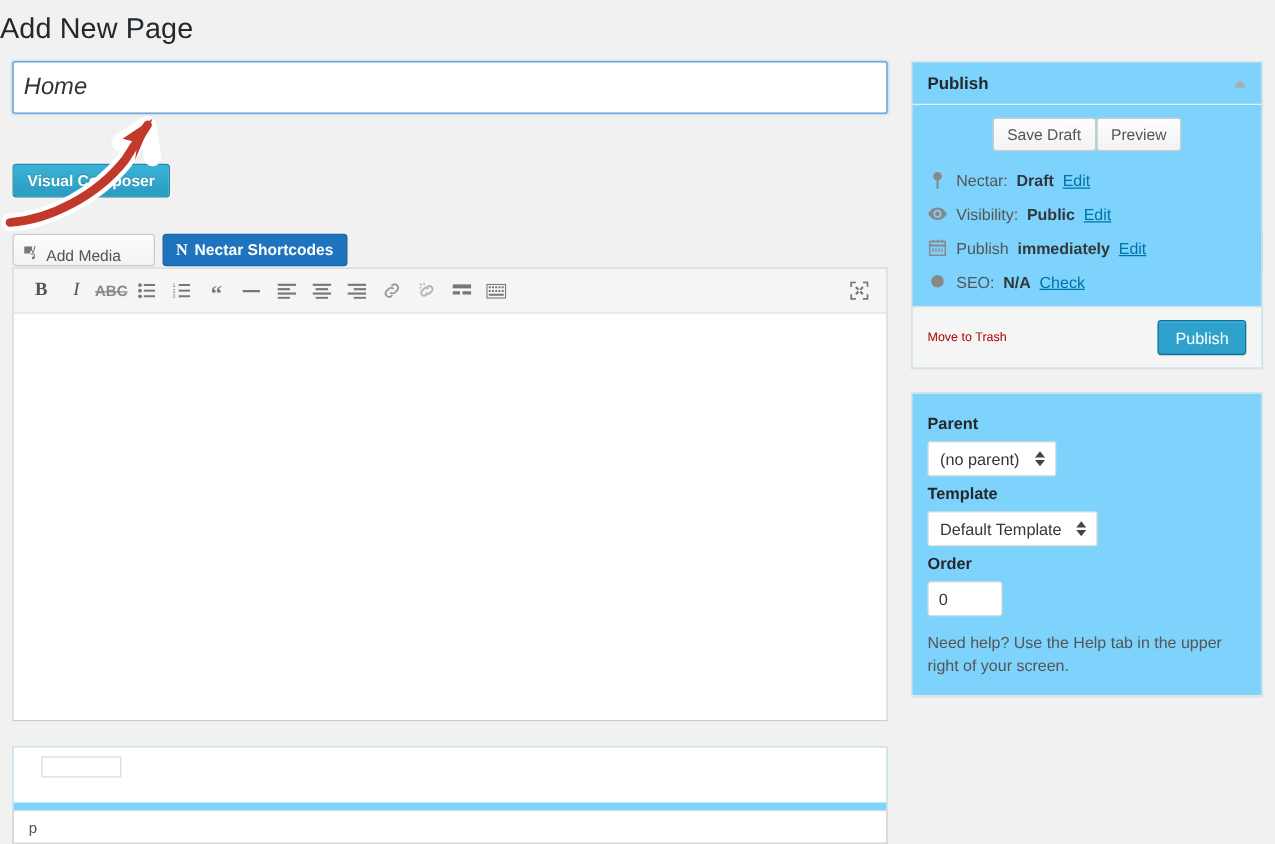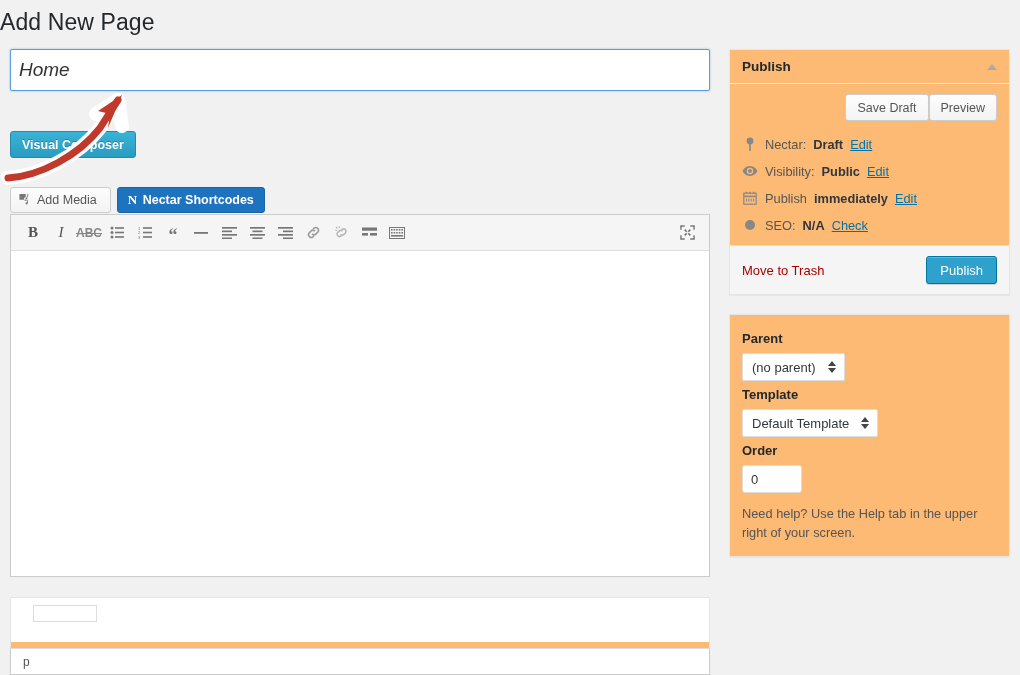--- a/index.html
+++ b/index.html
@@ -47,22 +47,22 @@
     text-shadow: 0 -1px 0 rgba(0,0,0,.25);
     cursor: pointer; white-space: nowrap;
   }
 
   
   .media-row {
     position: absolute; left: 10px; top: 187px;
     display: flex; align-items: center; gap: 6px;
   }
   .btn-media {
-    display: inline-flex; align-items: center; gap: 5px;
-    height: 26px; padding: 0 13px 0 7px;
+    display: inline-flex; align-items: flex-end; gap: 5px;
+    height: 26px; padding: 0 26px 0 7px;
     font-size: 12.5px; color: #555;
     background: linear-gradient(#fdfdfd,#f3f3f3);
     border: 1px solid #ccc; border-radius: 3px;
     cursor: pointer; white-space: nowrap;
   }
   .btn-nectar {
     display: inline-flex; align-items: center; gap: 6px;
     height: 26px; padding: 0 10px;
     font-size: 12.5px; font-weight: bold; color: #fff;
     background: #1e73be; border: 1px solid #1a65a8; border-radius: 3px;
@@ -113,21 +113,21 @@
   .mce-statusbar {
     position: absolute; left: 10px; top: 648px;
     width: 700px; height: 27px;
     background: #fff; border: 1px solid #ccc; border-top: 1px solid #ddd;
     display: flex; align-items: center; padding: 0 12px;
     font-size: 12px; color: #555; z-index: 6;
   }
 
   
   .postbox {
-    background: #fdba74; border: 1px solid #e5e5e5;
+    background: #7dd3fc; border: 1px solid #e5e5e5;
     box-shadow: 0 1px 1px rgba(0,0,0,.04);
   }
   .postbox-header {
     height: 34px; display: flex; align-items: center;
     justify-content: space-between;
     padding: 0 12px; border-bottom: 1px solid #eee;
   }
   .postbox-title { font-size: 13.5px; font-weight: bold; color: #23282d; }
   .toggle-tri {
     width: 0; height: 0;
@@ -144,21 +144,21 @@
     width: 64px; height: 17px;
     background: #fff; border: 1px solid #dcdcdc;
   }
 
   
   .col-right { position: absolute; left: 729px; top: 49px; width: 281px; }
 
   .publish-box { }
   .pb-inner { padding: 10px 12px 6px; }
   .pb-buttons {
-    display: flex; justify-content: flex-end; align-items: center;
+    display: flex; justify-content: center; align-items: center;
     margin-bottom: 10px;
   }
   .btn-secondary {
     height: 27px; padding: 0 11px;
     font-size: 12.5px; color: #555;
     background: linear-gradient(#fdfdfd,#f3f3f3);
     border: 1px solid #ccc; border-radius: 3px;
     cursor: pointer; white-space: nowrap;
     display: inline-flex; align-items: center;
   }
@@ -171,21 +171,21 @@
     display: flex; align-items: center; justify-content: center;
     color: #888;
   }
   .misc-row b { color: #32373c; }
   .misc-row a { color: #0073aa; text-decoration: underline; cursor: pointer; }
   .pb-footer {
     display: flex; align-items: center; justify-content: space-between;
     padding: 10px 12px; background: #f5f5f5; border-top: 1px solid #ddd;
   }
   .link-trash {
-    color: #a00; font-size: 13px; text-decoration: none; cursor: pointer;
+    color: #a00; font-size: 10px; text-decoration: none; cursor: pointer;
   }
   .btn-primary {
     height: 28px; padding: 0 13px;
     font-size: 13px; color: #fff;
     background: #2ea2cc; border: 1px solid #0074a2; border-radius: 3px;
     cursor: pointer; display: inline-flex; align-items: center;
     box-shadow: 0 1px 0 rgba(120,200,230,.6) inset, 0 1px 0 rgba(0,0,0,.15);
   }
 
   .attr-box { margin-top: 19px; }

